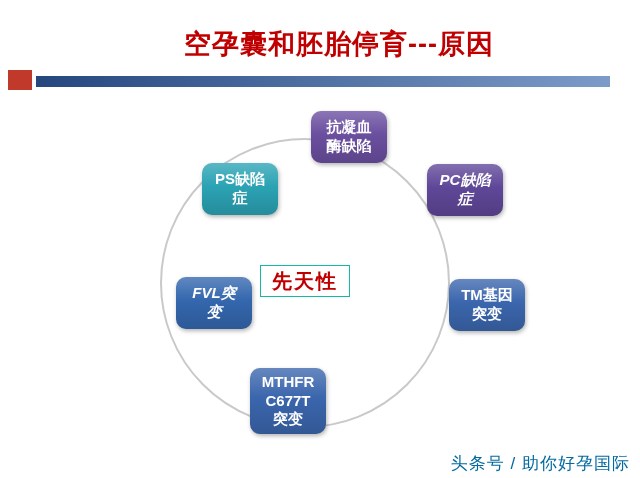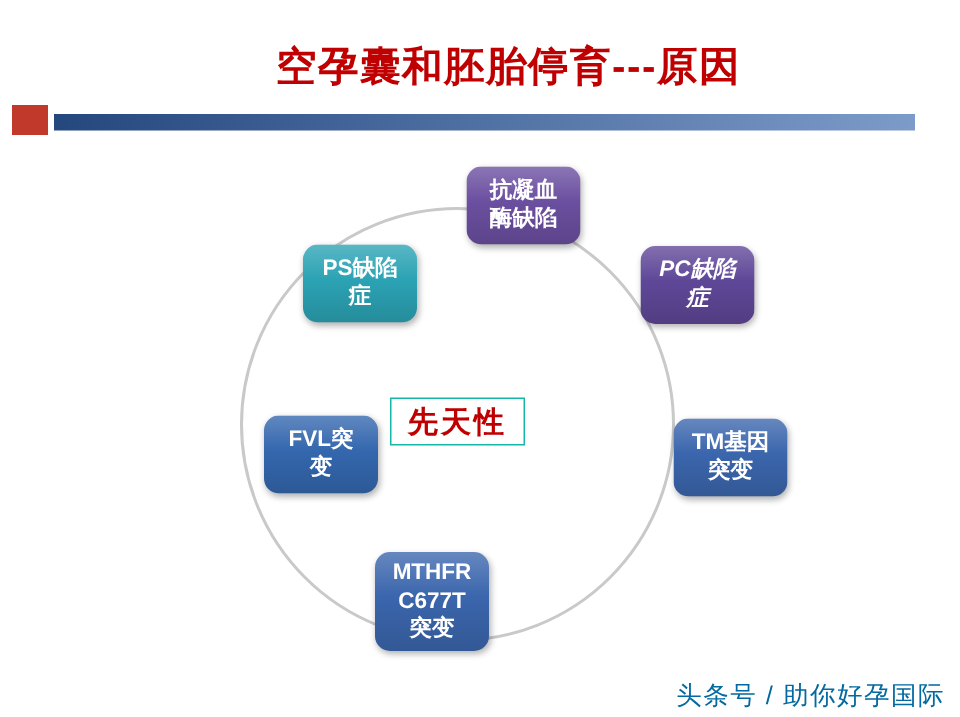--- a/index.html
+++ b/index.html
@@ -126,21 +126,21 @@
 症</div>
 
   <div class="node node-2" style="background-color: rgb(59, 102, 173);">TM基因
 突变</div>
 
 
   <div class="node node-4" style="background-color: rgb(59, 102, 173);">MTHFR
 C677T
 突变</div>
 
-  <div class="node node-5" style="background-color: rgb(52, 103, 174);">FVL突
+  <div class="node node-5" style="background-color: rgb(52, 103, 174); font-style: italic;">FVL突
 变</div>
 
   <div class="node node-6" style="background-color: rgb(43, 163, 180);">PS缺陷
 症</div>
 
   <div class="center-label">先天性</div>
 
   <div class="watermark">头条号 / 助你好孕国际</div>
 
 </div>

